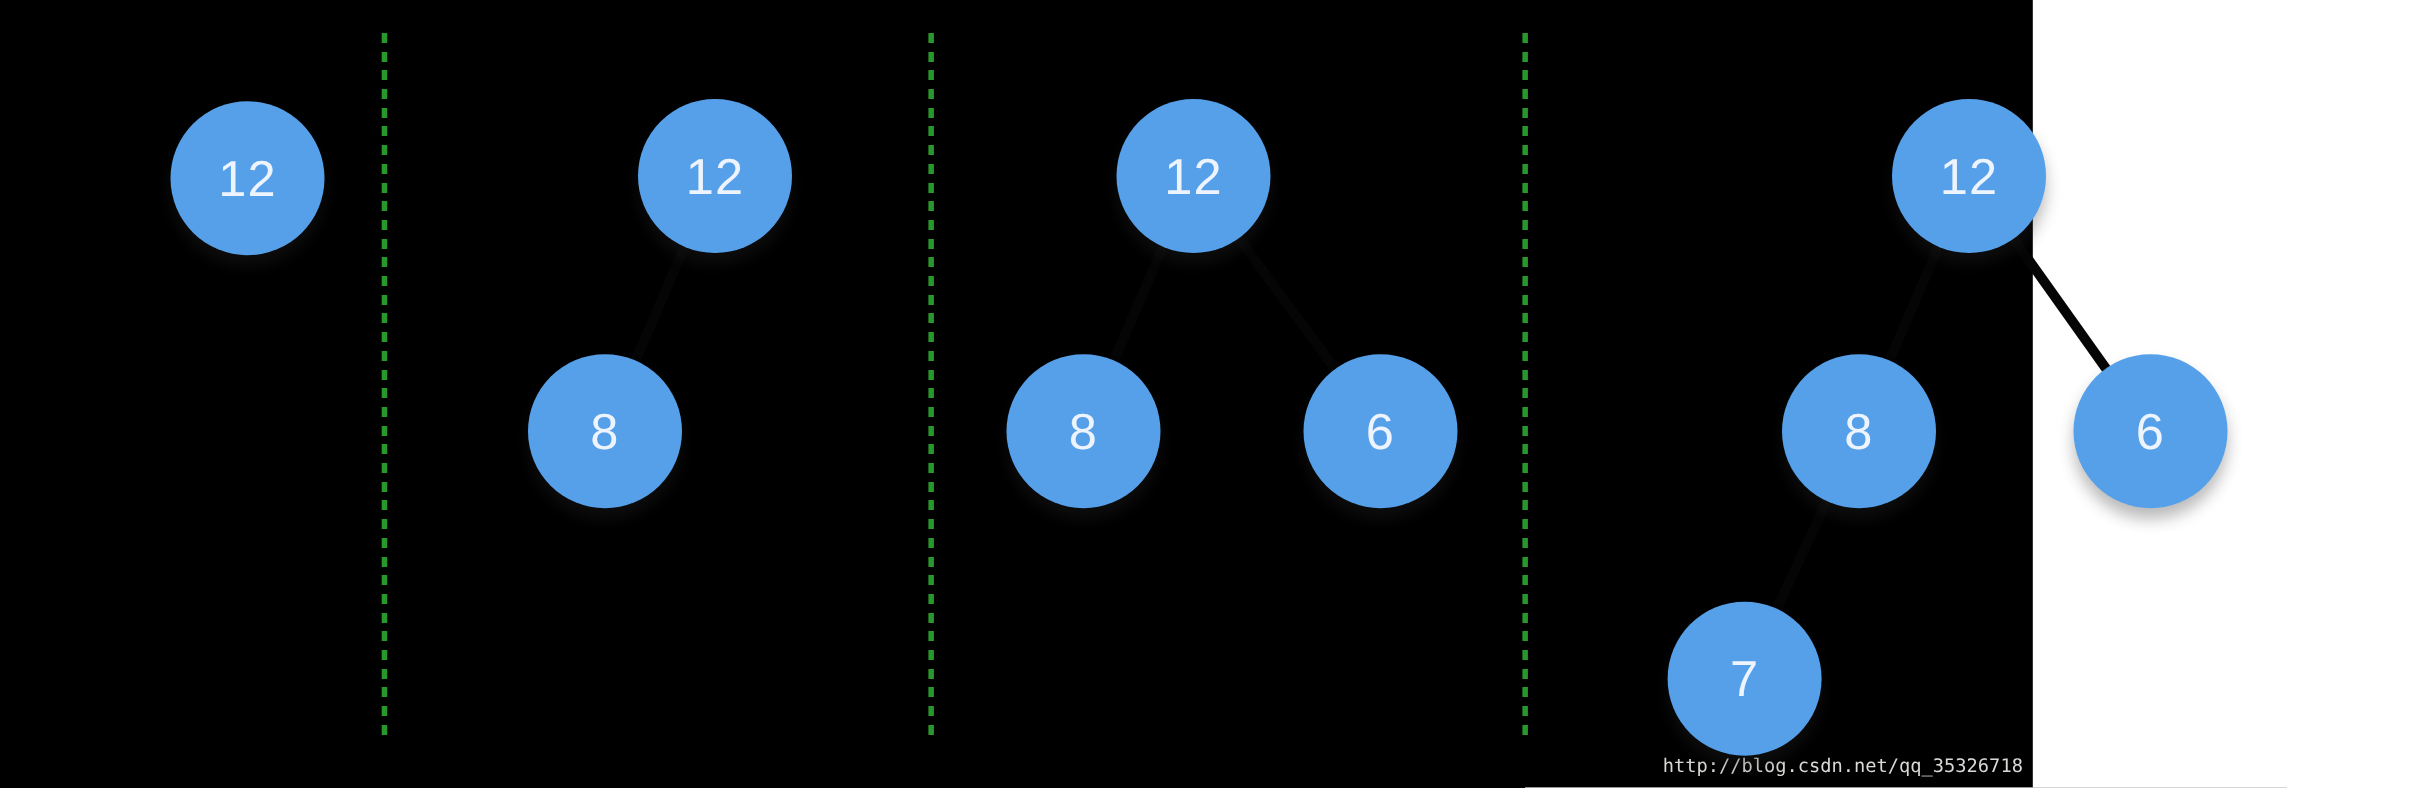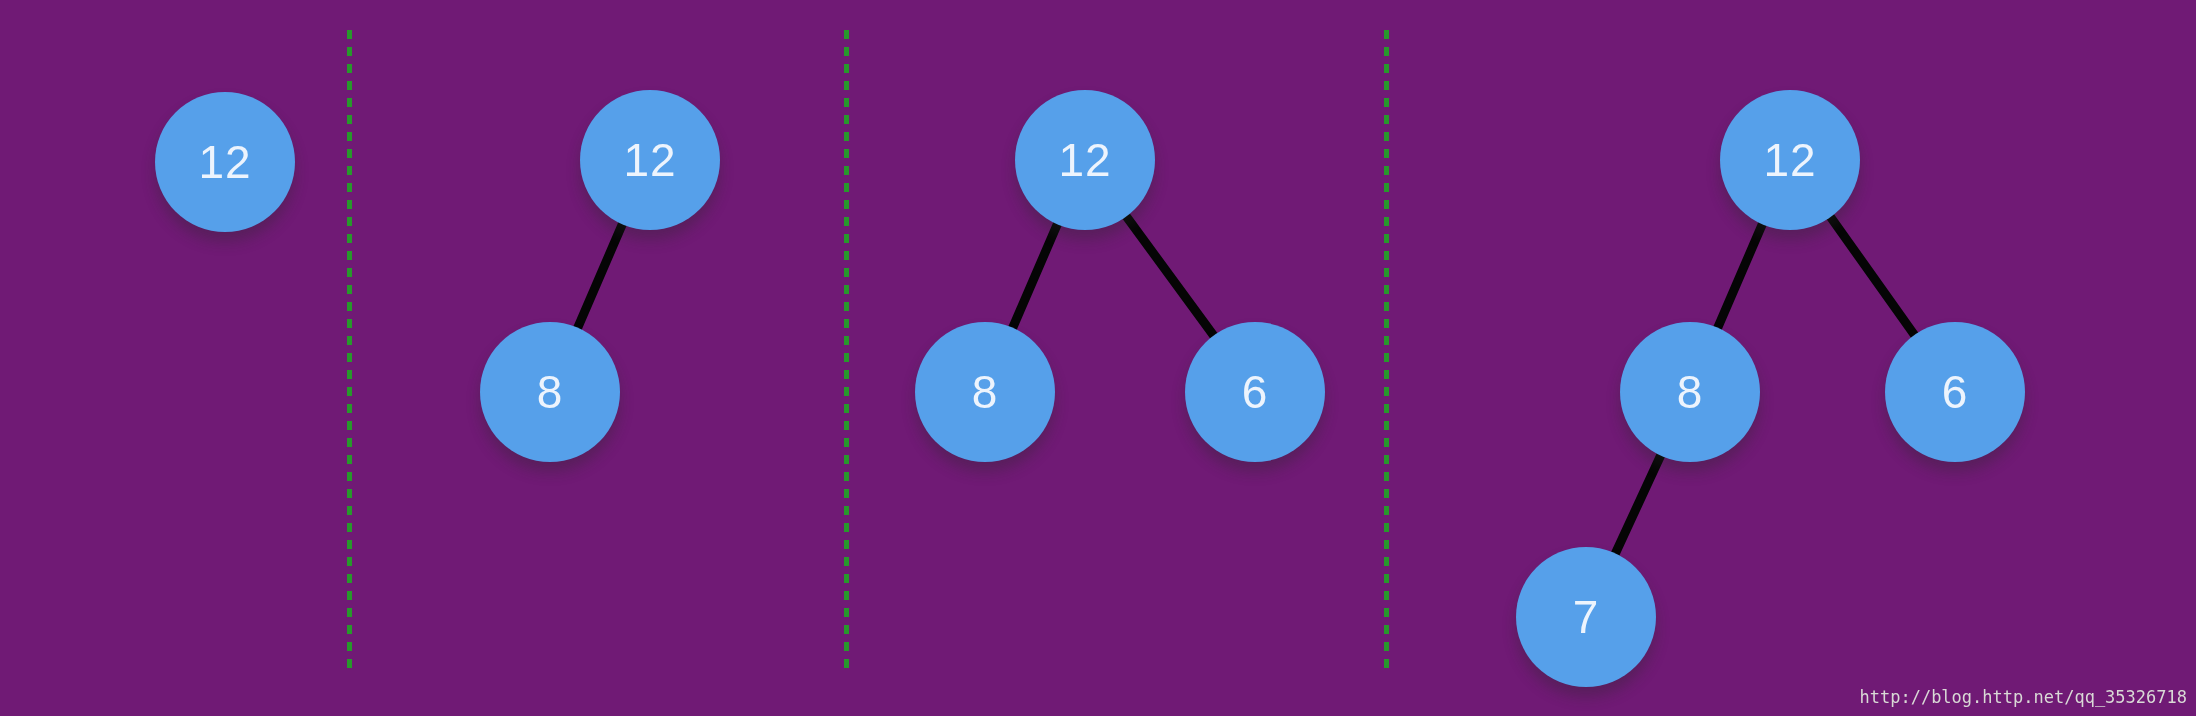--- a/index.html
+++ b/index.html
@@ -6,23 +6,23 @@
     margin: 0;
     padding: 0;
     background: #ffffff;
     width: 2196px;
     height: 716px;
     overflow: hidden;
     font-family: "Liberation Sans", sans-serif;
   }
   .canvas {
     position: relative;
-    width: 2196px;
+    width: 1848px;
     height: 716px;
-    background: #701a75;
+    background: #000000;
     text-decoration: underline;
   }
   svg.edges {
     position: absolute;
     left: 0; top: 0;
     width: 2196px;
     height: 716px;
     z-index: 1;
   }
   svg.edges line {
@@ -121,15 +121,15 @@
   <div class="node" style="left:1620px;top:322px">
     <span>8</span>
   </div>
   <div class="node" style="left:1885px;top:322px">
     <span>6</span>
   </div>
   <div class="node" style="left:1516px;top:547px">
     <span>7</span>
   </div>
 
-  <div class="watermark">http://blog.http.net/qq_35326718</div>
+  <div class="watermark">http://blog.csdn.net/qq_35326718</div>
 
 </div>
 
 </body></html>

